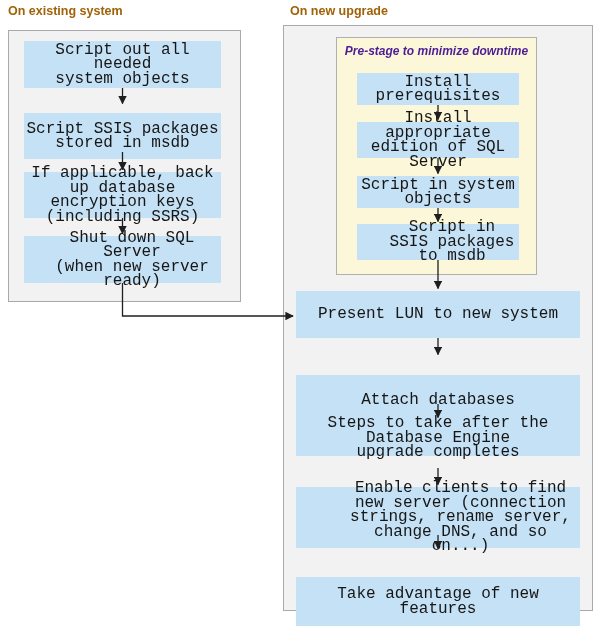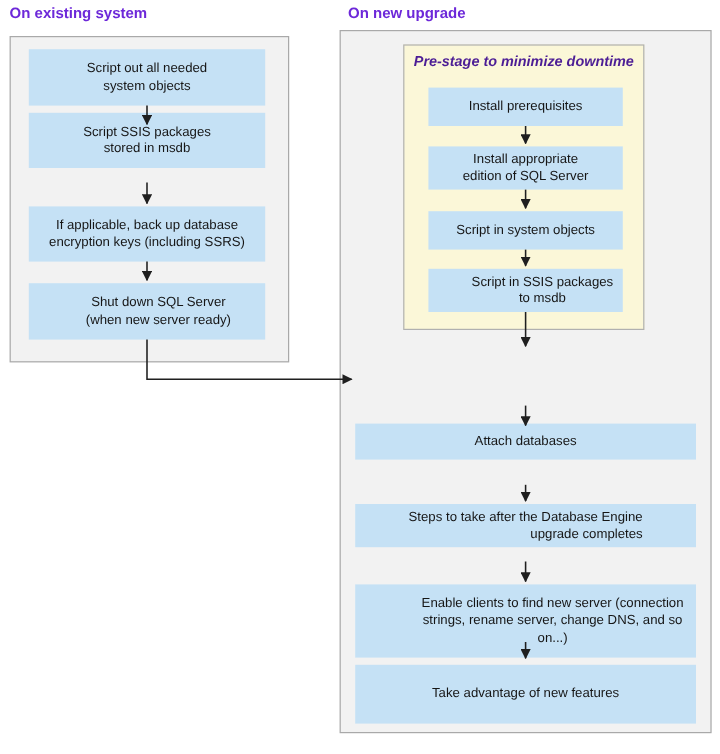--- a/index.html
+++ b/index.html
@@ -10,21 +10,21 @@
     height: 628px;
     background: #ffffff;
     font-family: "Liberation Sans", "DejaVu Sans", sans-serif;
     color: #1a1a1a;
     overflow: hidden;
   }
   .col-header {
     position: absolute;
     font-size: 12.5px;
     font-weight: bold;
-    color: #6d28d9;
+    color: #a16207;
     white-space: nowrap;
   }
   #hdr-existing { left: 8px; top: 4px; }
   #hdr-new      { left: 290px; top: 4px; }
 
   .panel {
     position: absolute;
     background: #f2f2f2;
     border: 1px solid #a9a9a9;
   }
@@ -48,46 +48,47 @@
   }
 
   .box {
     position: absolute;
     background: #c5e1f5;
     display: flex;
     align-items: center;
     justify-content: center;
     text-align: center;
     white-space: pre-line;
-    font-size: 11px;
+    font-size: 16px;
     line-height: 14.5px;
     color: #161616;
     padding: 2px;
+    font-family: Liberation Mono, monospace;
   }
   
   .lbox { left: 24px; width: 197px; }
   #lb1 { top: 41px;  height: 47px; }
-  #lb2 { top: 94px; height: 46px; }
+  #lb2 { top: 113px; height: 46px; }
   #lb3 { top: 172px; height: 46px; }
   #lb4 { top: 236px; height: 47px; padding-left: 21px; }
 
   
   .nbox { left: 357px; width: 162px; }
   #nb1 { top: 73px;  height: 32px; }
   #nb2 { top: 122px; height: 36px; }
   #nb3 { top: 176px; height: 32px; }
   #nb4 { top: 224px; height: 36px; padding-left: 30px; }
 
   
   .wbox { left: 296px; width: 284px; }
   #wb1 { top: 291px; height: 47px; }
-  #wb2 { top: 353px; height: 30px; }
-  #wb3 { top: 420px; height: 36px; text-align: right; }
+  #wb2 { top: 375px; height: 51px; }
+  #wb3 { top: 420px; height: 36px; }
   #wb4 { top: 487px; height: 61px; padding-left: 47px; }
-  #wb5 { top: 528px; height: 49px; margin-top: 26px; }
+  #wb5 { top: 551px; height: 49px; margin-top: 26px; }
 
   #arrows {
     position: absolute;
     left: 0; top: 0;
     pointer-events: none;
   }
 </style>
 </head>
 <body>
 
@@ -111,20 +112,21 @@
   <div class="box lbox" id="lb4">Shut down SQL Server
 (when new server ready)</div>
 
   <div class="box nbox" id="nb2">Install appropriate
 edition of SQL Server</div>
   <div class="box nbox" id="nb1">Install prerequisites</div>
   <div class="box nbox" id="nb3">Script in system objects</div>
   <div class="box nbox" id="nb4">Script in SSIS packages
 to msdb</div>
 
+  <div class="box wbox" id="wb1">Present LUN to new system</div>
   <div class="box wbox" id="wb2">Attach databases</div>
   <div class="box wbox" id="wb3">Steps to take after the Database Engine
 upgrade completes</div>
   <div class="box wbox" id="wb4">Enable clients to find new server (connection
 strings, rename server, change DNS, and so on...)</div>
   <div class="box wbox" id="wb5">Take advantage of new features</div>
 
   <svg id="arrows" width="600" height="628" viewBox="0 0 600 628">
     <defs>
       <marker id="ah" viewBox="0 0 10 10" refX="9" refY="5" markerWidth="6.5" markerHeight="6.5" orient="auto-start-reverse">

